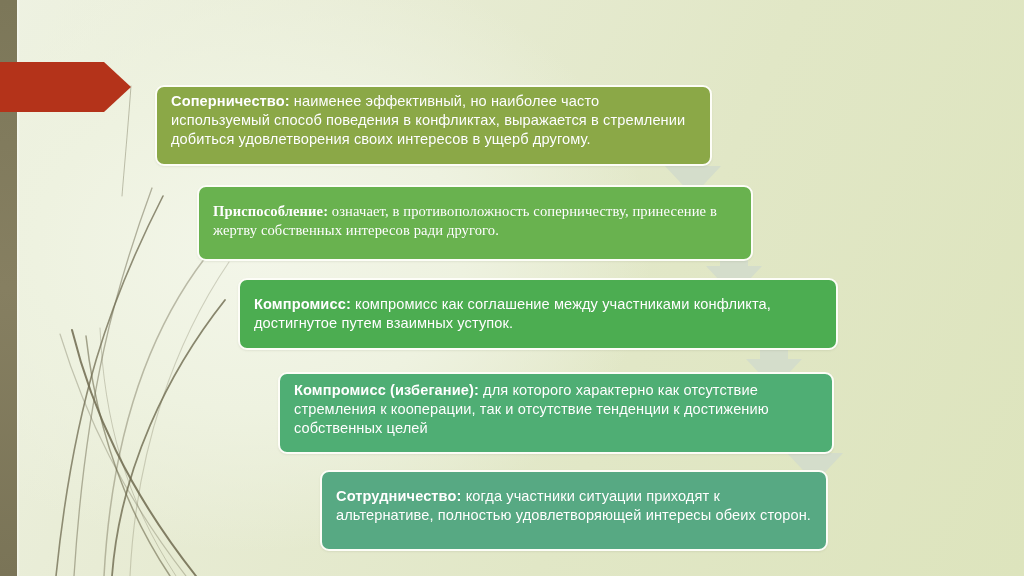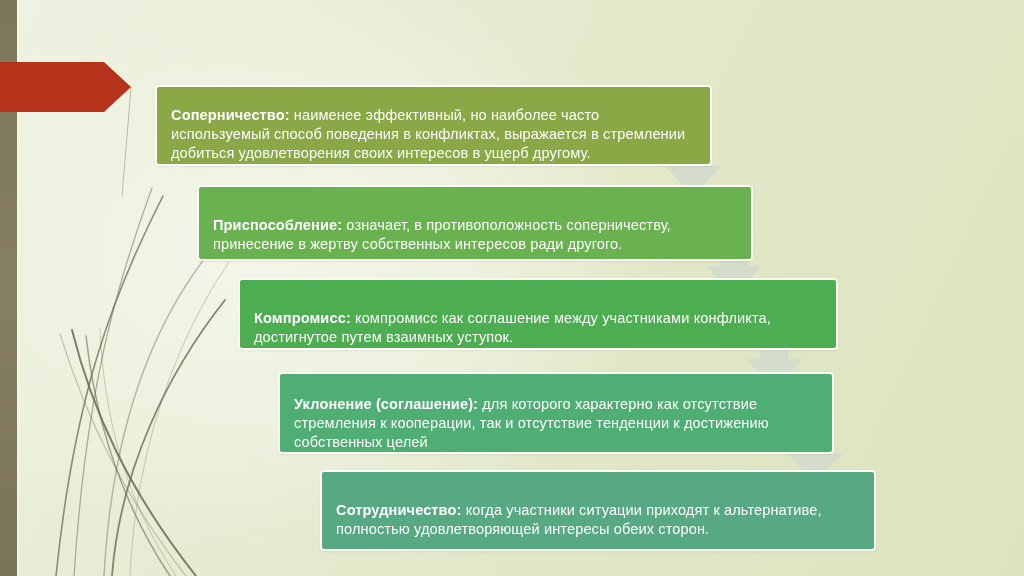--- a/index.html
+++ b/index.html
@@ -49,36 +49,36 @@
     position: absolute;
     left: 0; top: 62px;
     width: 131px; height: 50px;
   }
 
   
   .box {
     position: absolute;
     box-sizing: border-box;
     border: 2px solid #fdfdf7;
-    border-radius: 4px;
+    border-radius: 9px;
     color: #ffffff;
-    padding: 17px 14px 8px 14px;
+    padding: 3px 14px 8px 14px;
     line-height: 1.30;
     font-size: 14.6px;
     letter-spacing: 0.1px;
     text-shadow: 0 0 1px rgba(0,0,0,0.06);
     box-shadow: 0 1px 2px rgba(90,100,70,0.10);
   }
   .box .lead { font-weight: bold; }
 
   .box-1 { left:155px; top:85px;  width:557px; height:81px; background:#8ba847; }
-  .box-2 { left:197px; top:185px; width:556px; height:76px; background:#69b24f; }
+  .box-2 { left:197px; top:185px; width:556px; height:76px; background:#69b24f;font-family:Liberation Serif, serif; }
   .box-3 { left:238px; top:278px; width:600px; height:72px; background:#4cad51; }
   .box-4 { left:278px; top:372px; width:556px; height:82px; background:#4fae74; }
-  .box-5 { left:320px; top:470px; width:556px; height:81px; background:#57a983; }
+  .box-5 { left:320px; top:470px; width:508px; height:81px; background:#57a983; }
 
   .box-1 .txt { padding-top: 2px; }
   .box-2 .txt { padding-top: 12px; }
   .box-3 .txt { padding-top: 12px; }
   .box-4 .txt { padding-top: 4px; }
   .box-5 .txt { padding-top: 12px; }
 
   
   .connector {
     position: absolute;
@@ -142,21 +142,21 @@
   </div>
 
   <div class="box box-3">
     <div class="txt">
       <span class="lead">Компромисс:</span><span> компромисс как соглашение между участниками конфликта, достигнутое путем взаимных уступок.</span>
     </div>
   </div>
 
   <div class="box box-4">
     <div class="txt">
-      <span class="lead">Уклонение (соглашение):</span><span> для которого характерно как отсутствие стремления к кооперации, так и отсутствие тенденции к достижению собственных целей</span>
+      <span class="lead">Компромисс (избегание):</span><span> для которого характерно как отсутствие стремления к кооперации, так и отсутствие тенденции к достижению собственных целей</span>
     </div>
   </div>
 
   <div class="box box-5">
     <div class="txt">
       <span class="lead">Сотрудничество:</span><span> когда участники ситуации приходят к альтернативе, полностью удовлетворяющей интересы обеих сторон.</span>
     </div>
   </div>
 
 </div>

